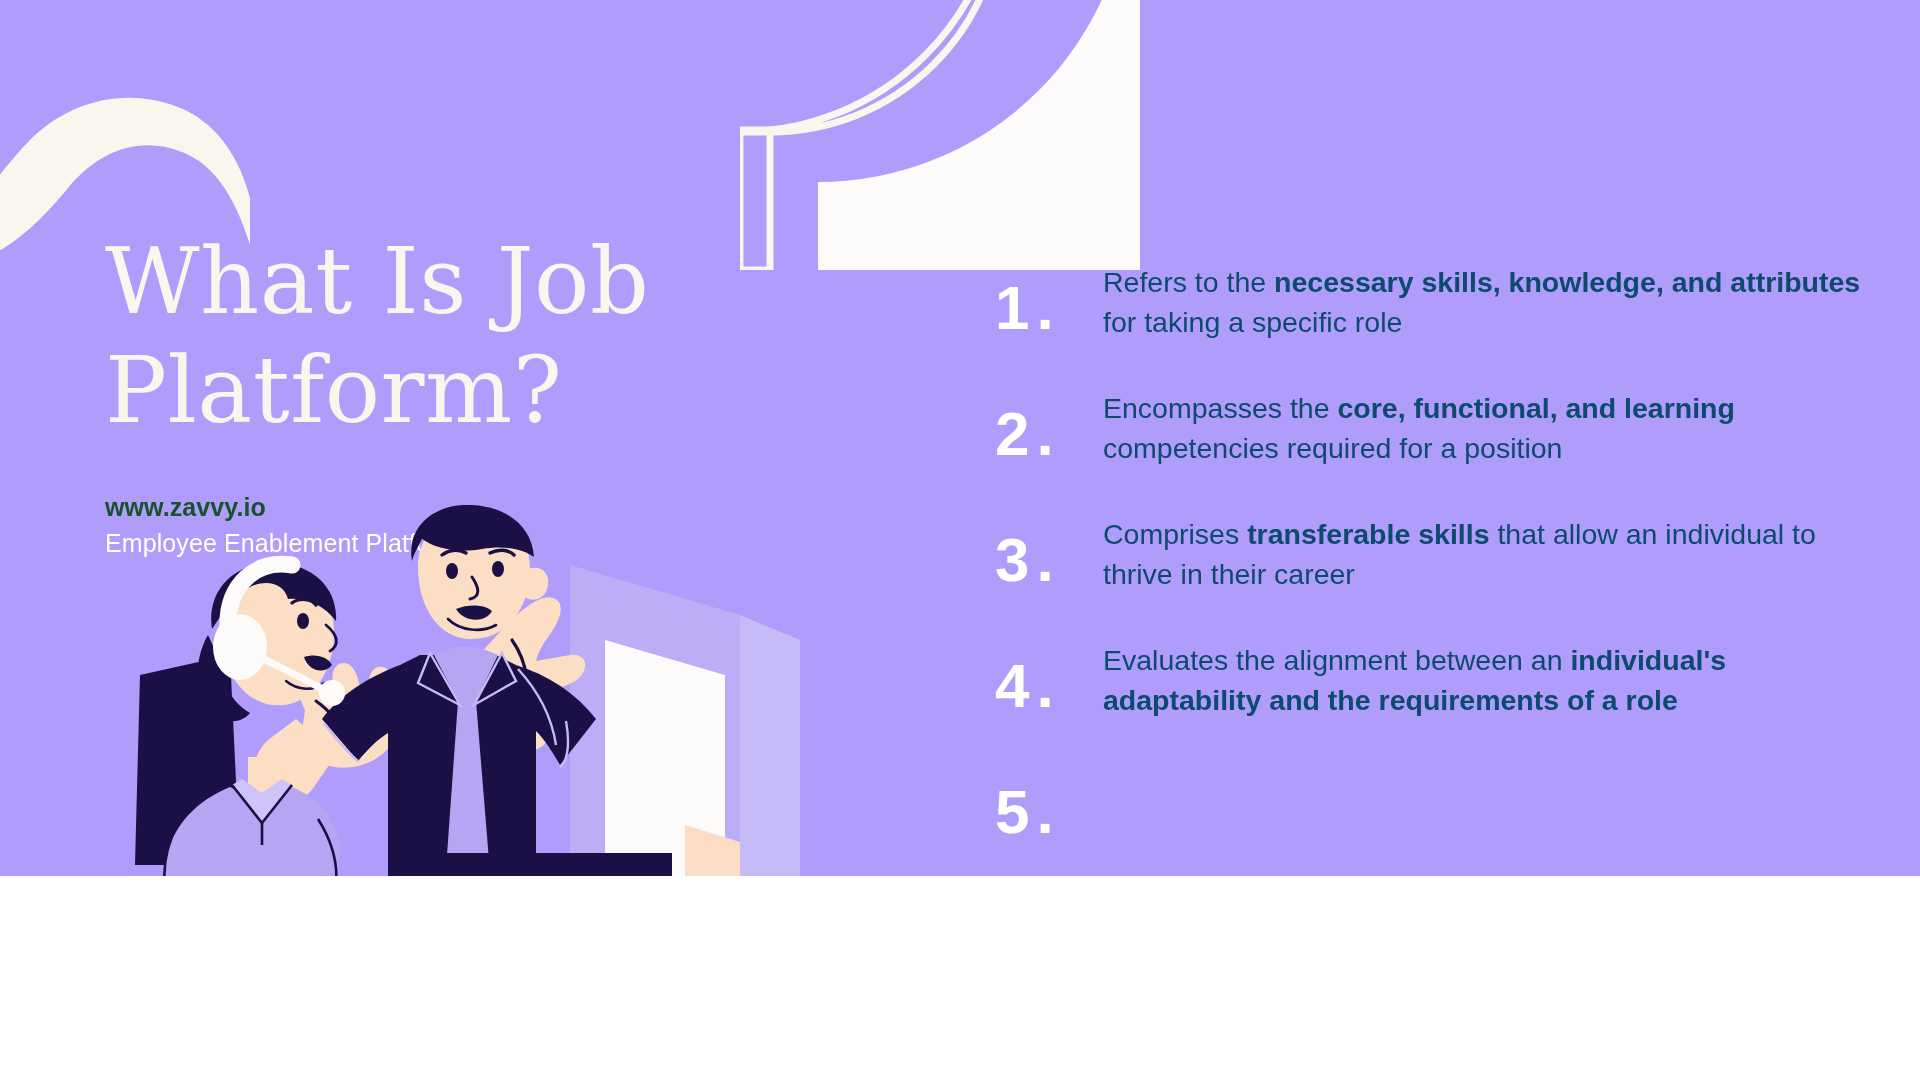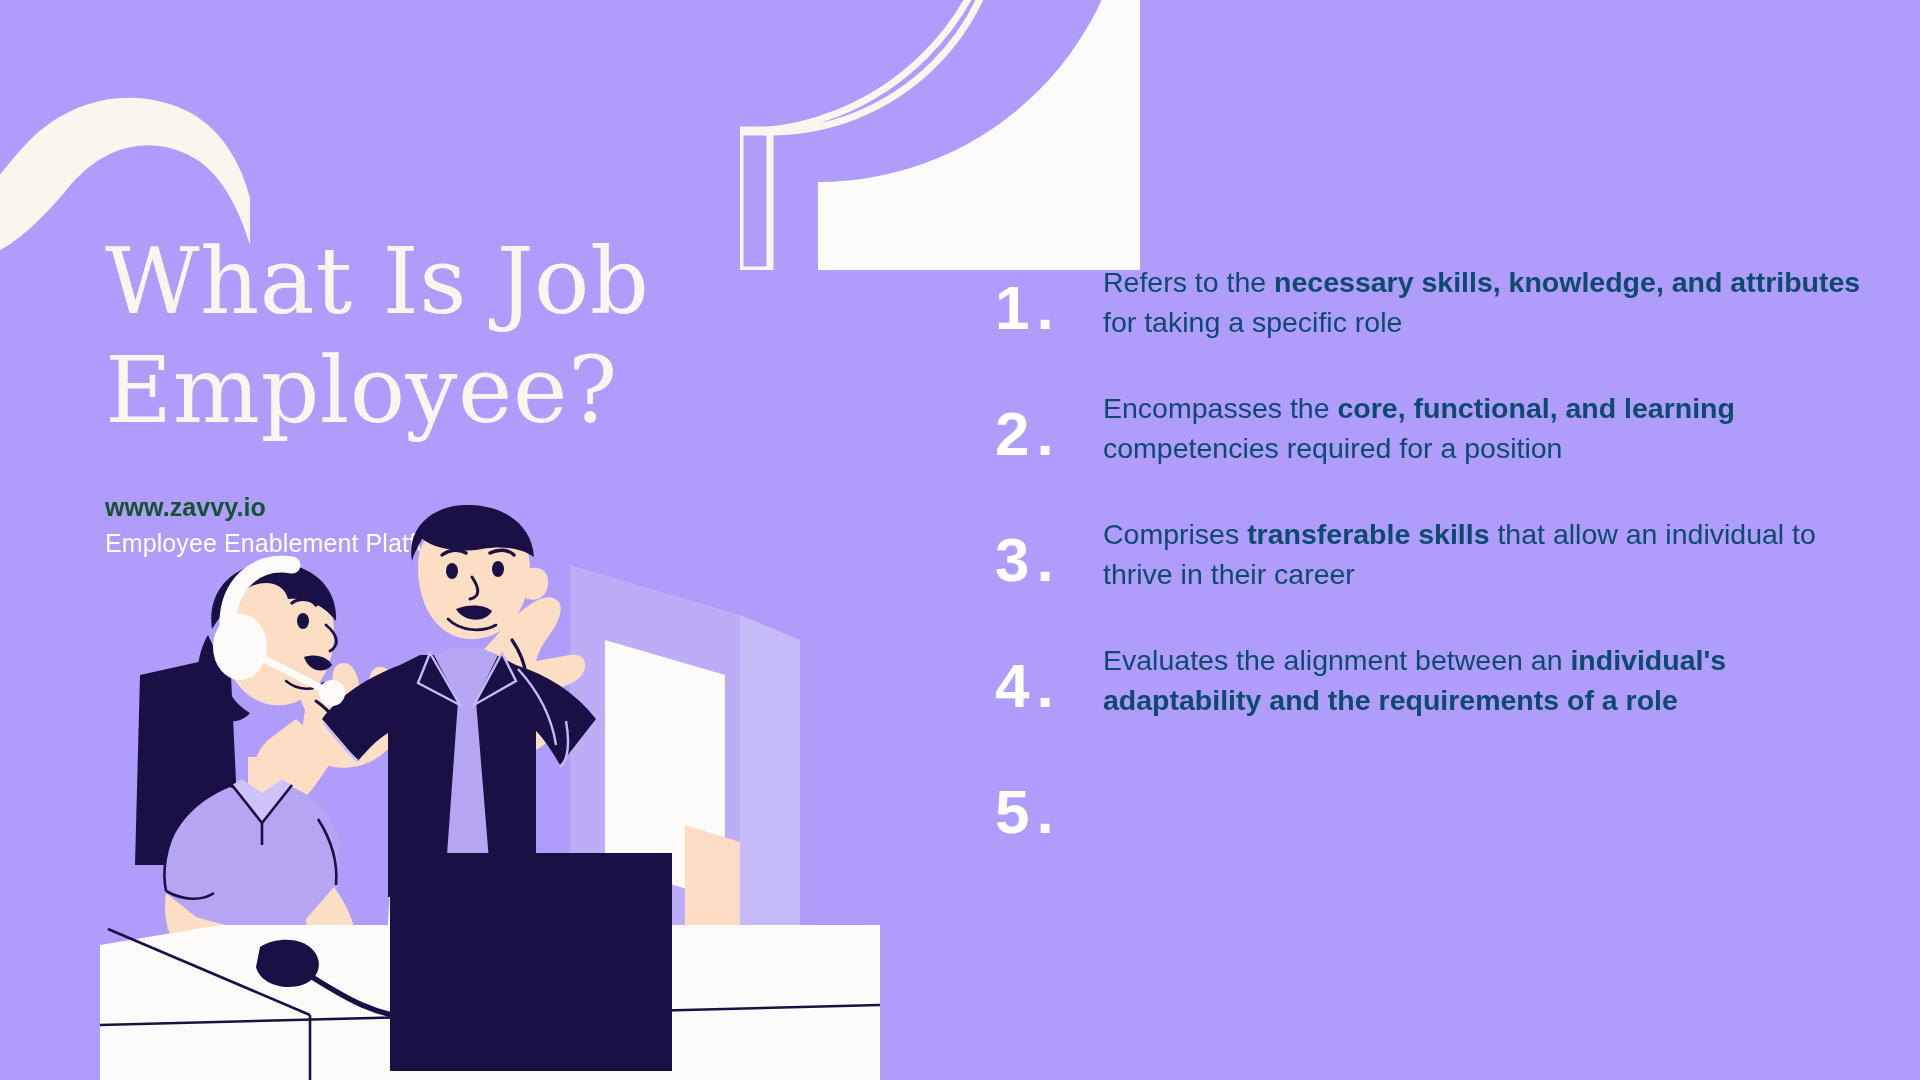--- a/index.html
+++ b/index.html
@@ -3,21 +3,21 @@
 <meta charset="utf-8">
 <style>
   html, body {
     margin: 0;
     padding: 0;
     background: #ffffff;
   }
   #canvas {
     position: relative;
     width: 1920px;
-    height: 1080px;
+    height: 876px;
     overflow: hidden;
     background: #B09CFB;
     font-family: "Liberation Sans", sans-serif;
     -webkit-font-smoothing: antialiased;
   }
 
   
   .deco-wave {
     position: absolute;
     left: -80px;
@@ -126,21 +126,21 @@
 
     <path d="M 30 260 L 30 400 L 0 400 L 0 260 Z" fill="none" stroke="#FAF6EE" stroke-width="7"></path>
     <path d="M 30 262 A 232 232 0 0 0 262 30 L 262 0 A 262 262 0 0 1 0 262 Z" fill="none" stroke="#FAF6EE" stroke-width="7"></path>
 
     <path d="M 78 400 L 78 312 A 312 312 0 0 0 390 0 L 400 0 L 400 400 Z" fill="#FCFBFA"></path>
   </svg>
 
   <div class="left-col">
     <h1 class="page-title">
       <span>What Is Job</span><br>
-      <span>Employee?</span>
+      <span>Platform?</span>
     </h1>
     <div class="brand-block">
       <div class="brand-url">www.zavvy.io</div>
       <div class="brand-tagline">Employee Enablement Platform</div>
     </div>
   </div>
 
   <svg class="illustration" viewBox="0 0 830 580" xmlns="http://www.w3.org/2000/svg">
 
     <g>

